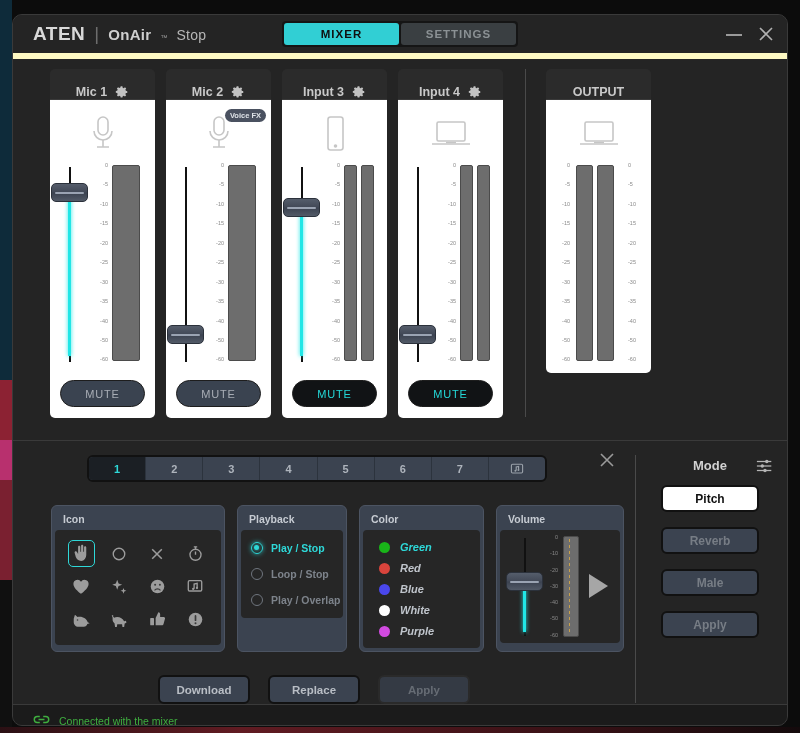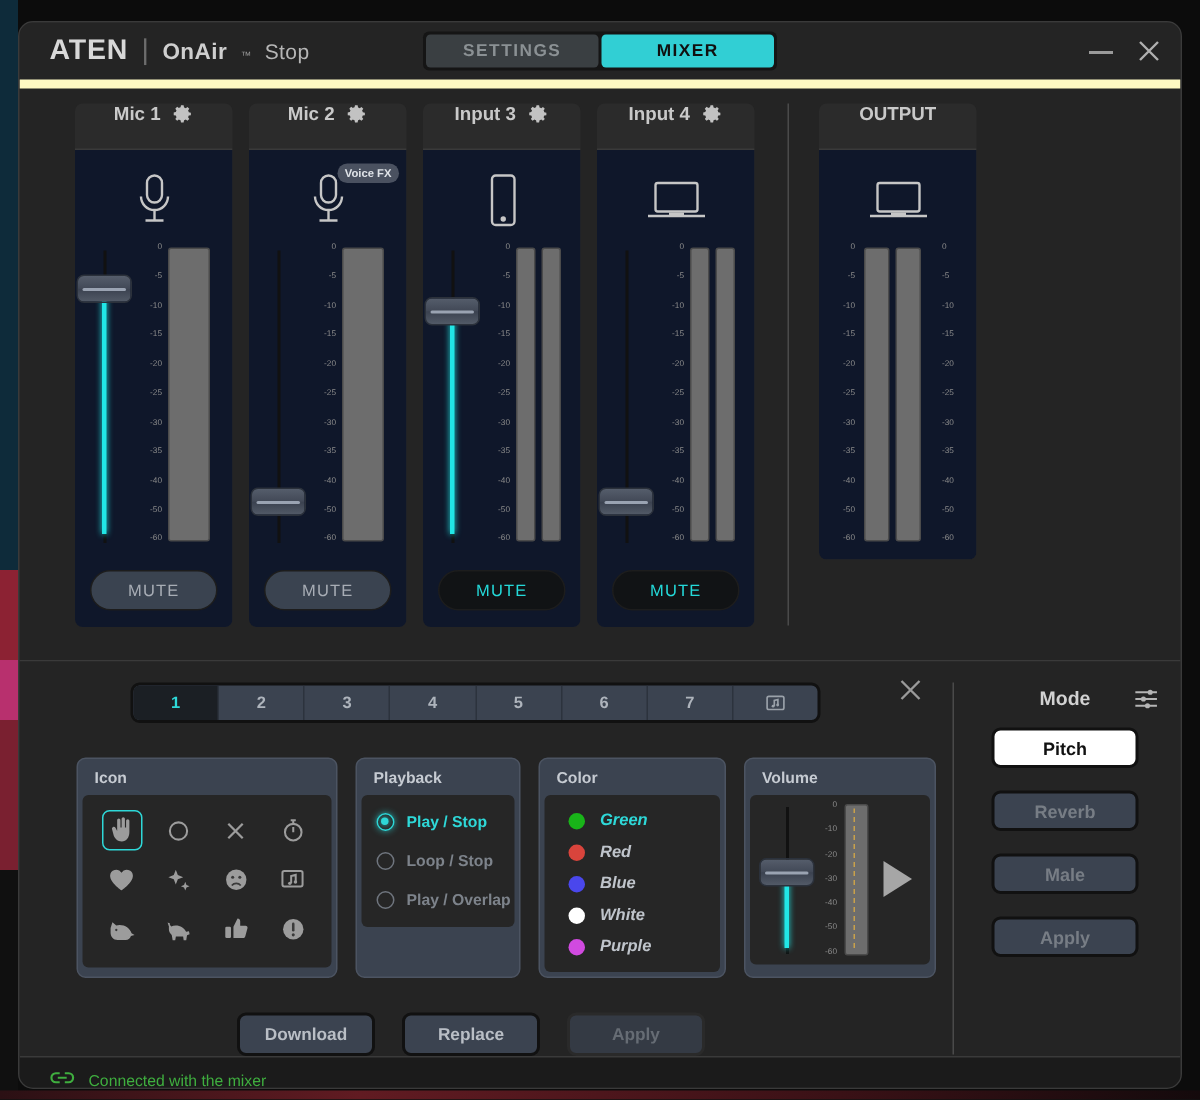--- a/index.html
+++ b/index.html
@@ -82,28 +82,28 @@
   .strips { display: flex; gap: 11px; padding-left: 37px; }
 
   .strip {
     width: 105px;
     background: #2b2b2b;
     border-radius: 5px;
     display: flex; flex-direction: column;
     overflow: hidden;
   }
   .strip-head {
-    height: 31px; display: flex; align-items: flex-start; justify-content: center;
+    height: 31px; display: flex; align-items: flex-end; justify-content: center;
     gap: 8px; position: relative;
     border-bottom: 1px solid #3a3a3a;
   }
   .strip-title { font-size: 12.5px; color: #c9c9c9; font-weight: bold; }
   .gear { width: 14px; height: 14px; cursor: pointer; }
   .strip-body {
-    flex: 1; background: #0f172a; position: relative;
+    flex: 1; background: #ffffff; position: relative;
     display: flex; flex-direction: column; align-items: center;
     padding-top: 11px;
   }
   .dev-icon { height: 46px; display: flex; align-items: center; justify-content: center; }
   .voicefx {
     position: absolute; right: 5px; top: 9px;
     background: #4a5160; color: #dfe3e8;
     font-size: 7.5px; font-weight: bold;
     padding: 2px 5px; border-radius: 7px;
   }
@@ -300,22 +300,22 @@
   <div class="titlebar">
     <div class="brand">
       <span class="brand-aten">ATEN</span>
       <span class="brand-sep">|</span>
       <span class="brand-onair">OnAir</span>
       <span class="brand-tm">™</span>
       <span class="brand-audio">Stop</span>
     </div>
 
     <div class="tabs">
+      <div class="tab active">MIXER</div>
       <div class="tab inactive">SETTINGS</div>
-      <div class="tab active">MIXER</div>
     </div>
 
     <div class="wincontrols">
       <div class="wc wc-min"></div>
       <div class="wc wc-close">
         <svg width="18" height="18" viewBox="0 0 18 18">
             <path d="M3 3 L15 15 M15 3 L3 15" stroke="#b0b0b0" stroke-width="1.6" fill="none"></path>
           </svg>
       </div>
     </div>

